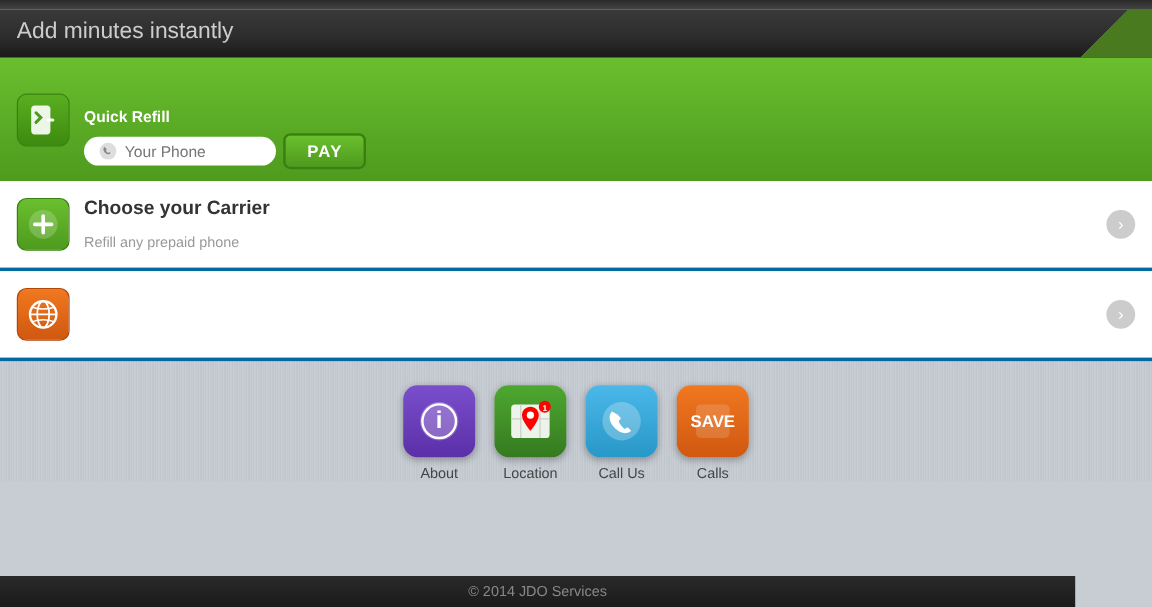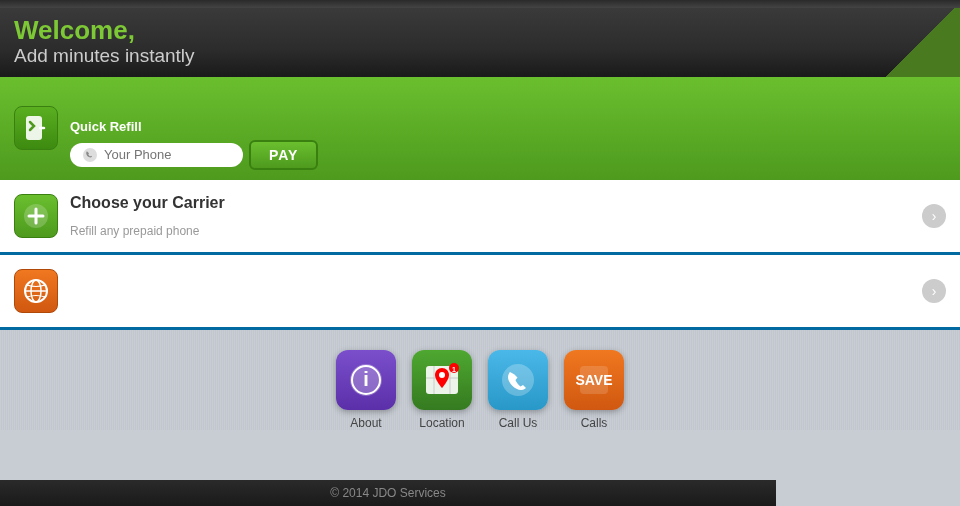--- a/index.html
+++ b/index.html
@@ -90,21 +90,21 @@
       gap: 6px;
     }
 
     .refill-input-wrapper {
       display: flex;
       align-items: center;
       background: white;
       border-radius: 20px;
       padding: 4px 12px;
       gap: 6px;
-      width: 173px;
+      width: 160px;
     }
 
     .phone-icon-small {
       width: 16px;
       height: 16px;
       color: #999;
     }
 
     .refill-input {
       border: none;
@@ -256,33 +256,32 @@
 
     
     .footer {
       background: linear-gradient(to bottom, #2a2a2a, #1a1a1a);
       text-align: center;
       padding: 6px;
       color: #888;
       font-size: 12px;
       position: absolute;
       bottom: 0;
-      width: 776px;
+      width: 896px;
       margin-top: 21px;
     }
 
     
   </style>
 </head>
 <body>
 
 <div class="top-bar"></div>
 
 <div class="header-bar">
-  <div class="welcome-title">Welcome,</div>
   <div class="welcome-subtitle">Add minutes instantly</div>
 </div>
 
 <div class="refill-bar">
   <div class="refill-icon">
     <svg viewBox="0 0 28 28" fill="none" xmlns="http://www.w3.org/2000/svg">
       <rect x="4" y="2" width="16" height="24" rx="3" fill="white" opacity="0.9"></rect>
       <path d="M8 8 L12 12 L8 16" stroke="#4e9a1e" stroke-width="2.5" stroke-linecap="round" fill="none"></path>
       <path d="M22 14 L18 14" stroke="white" stroke-width="2.5" stroke-linecap="round"></path>
     </svg>

